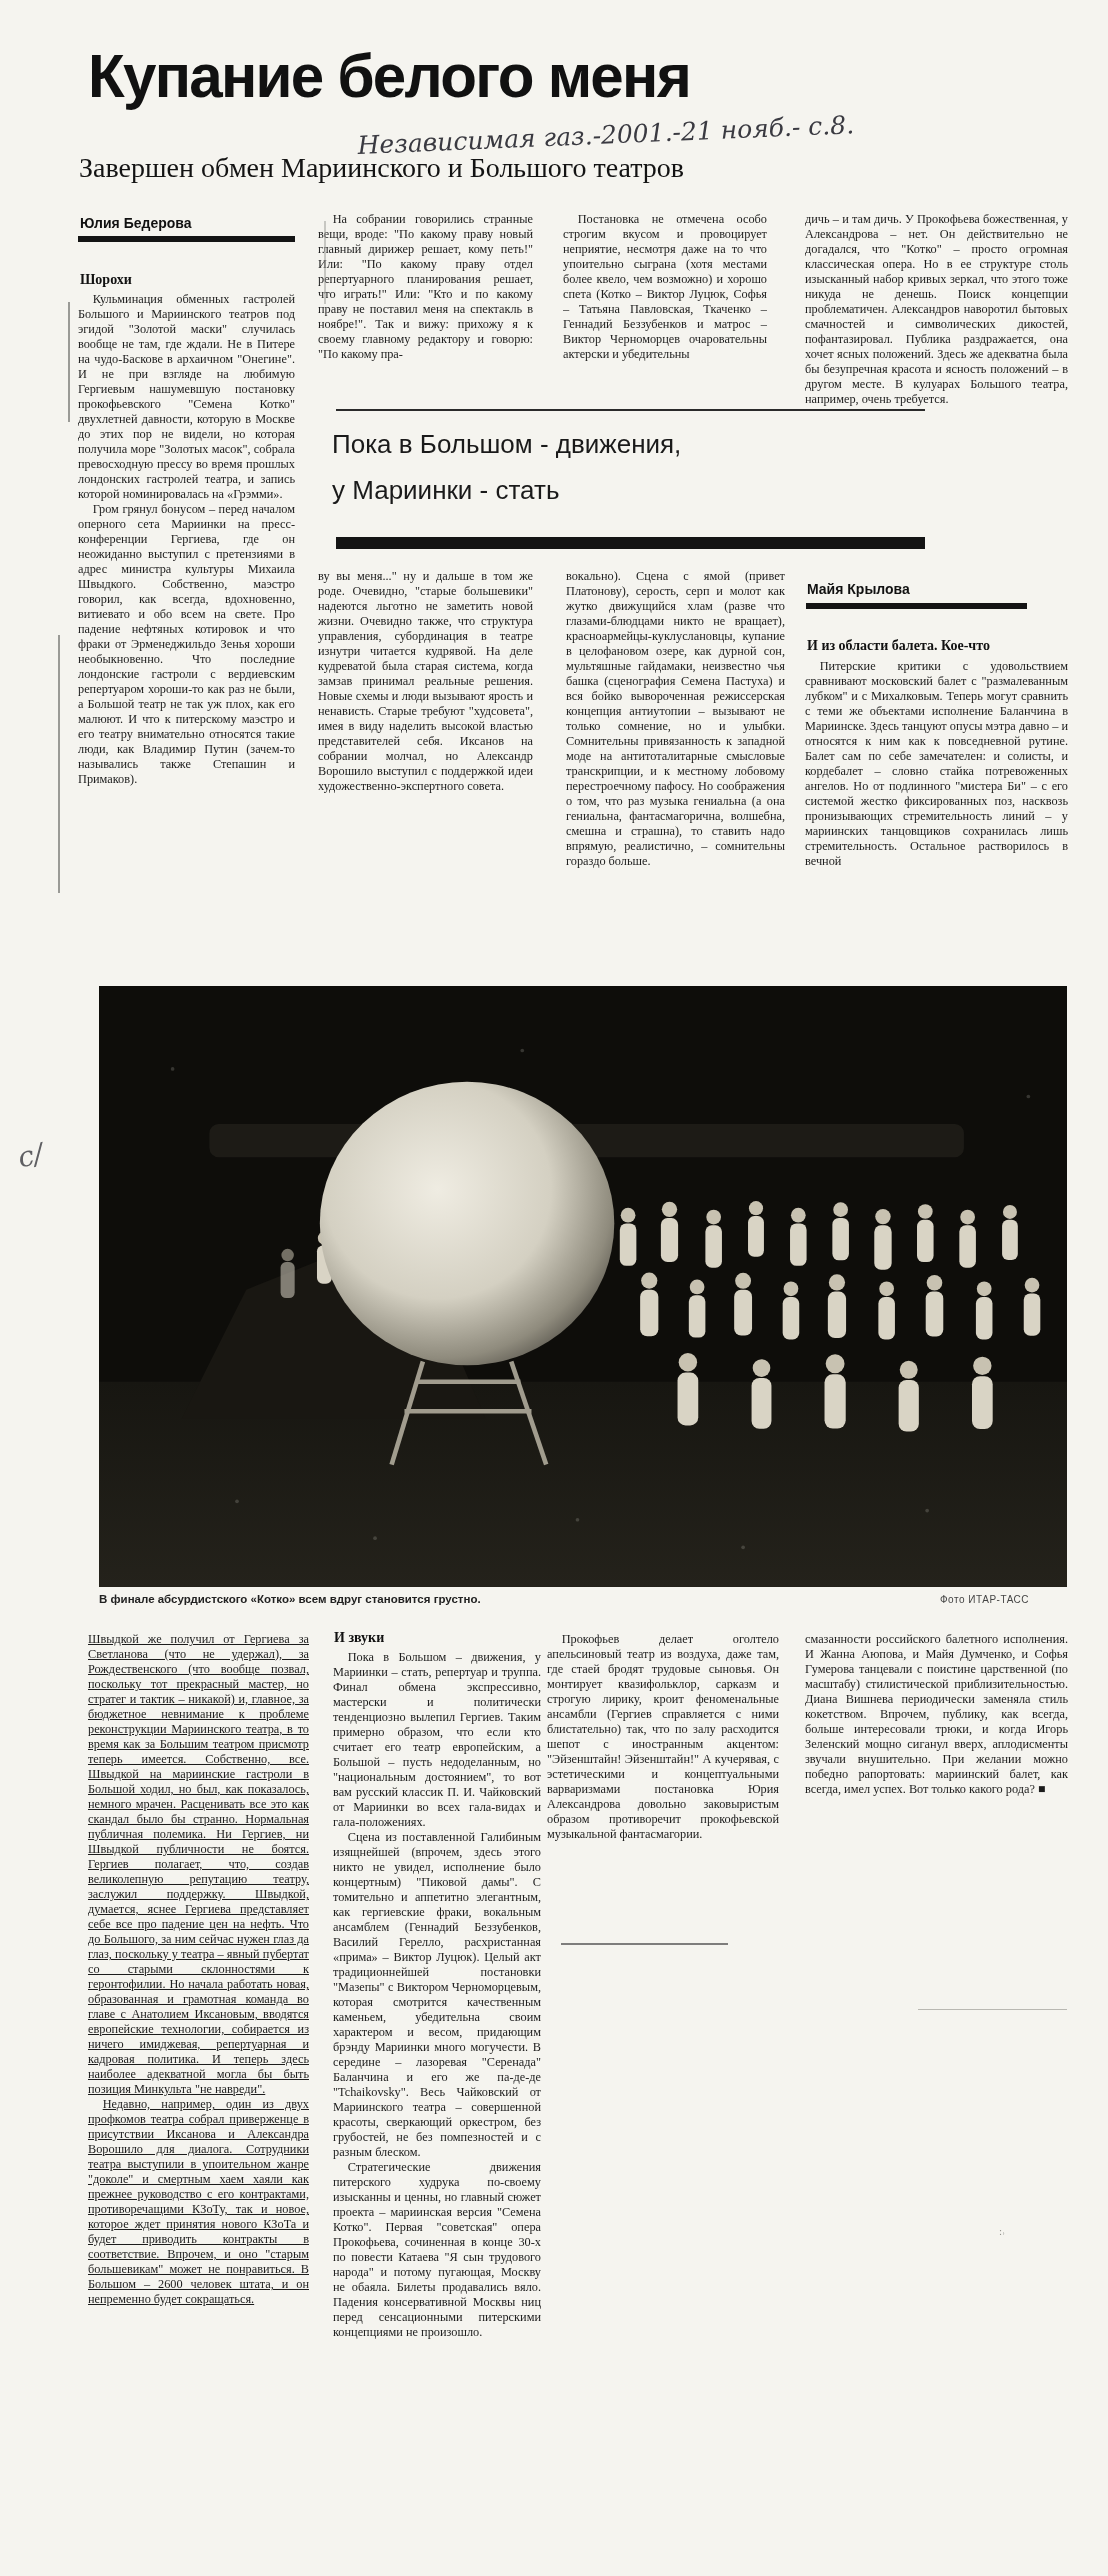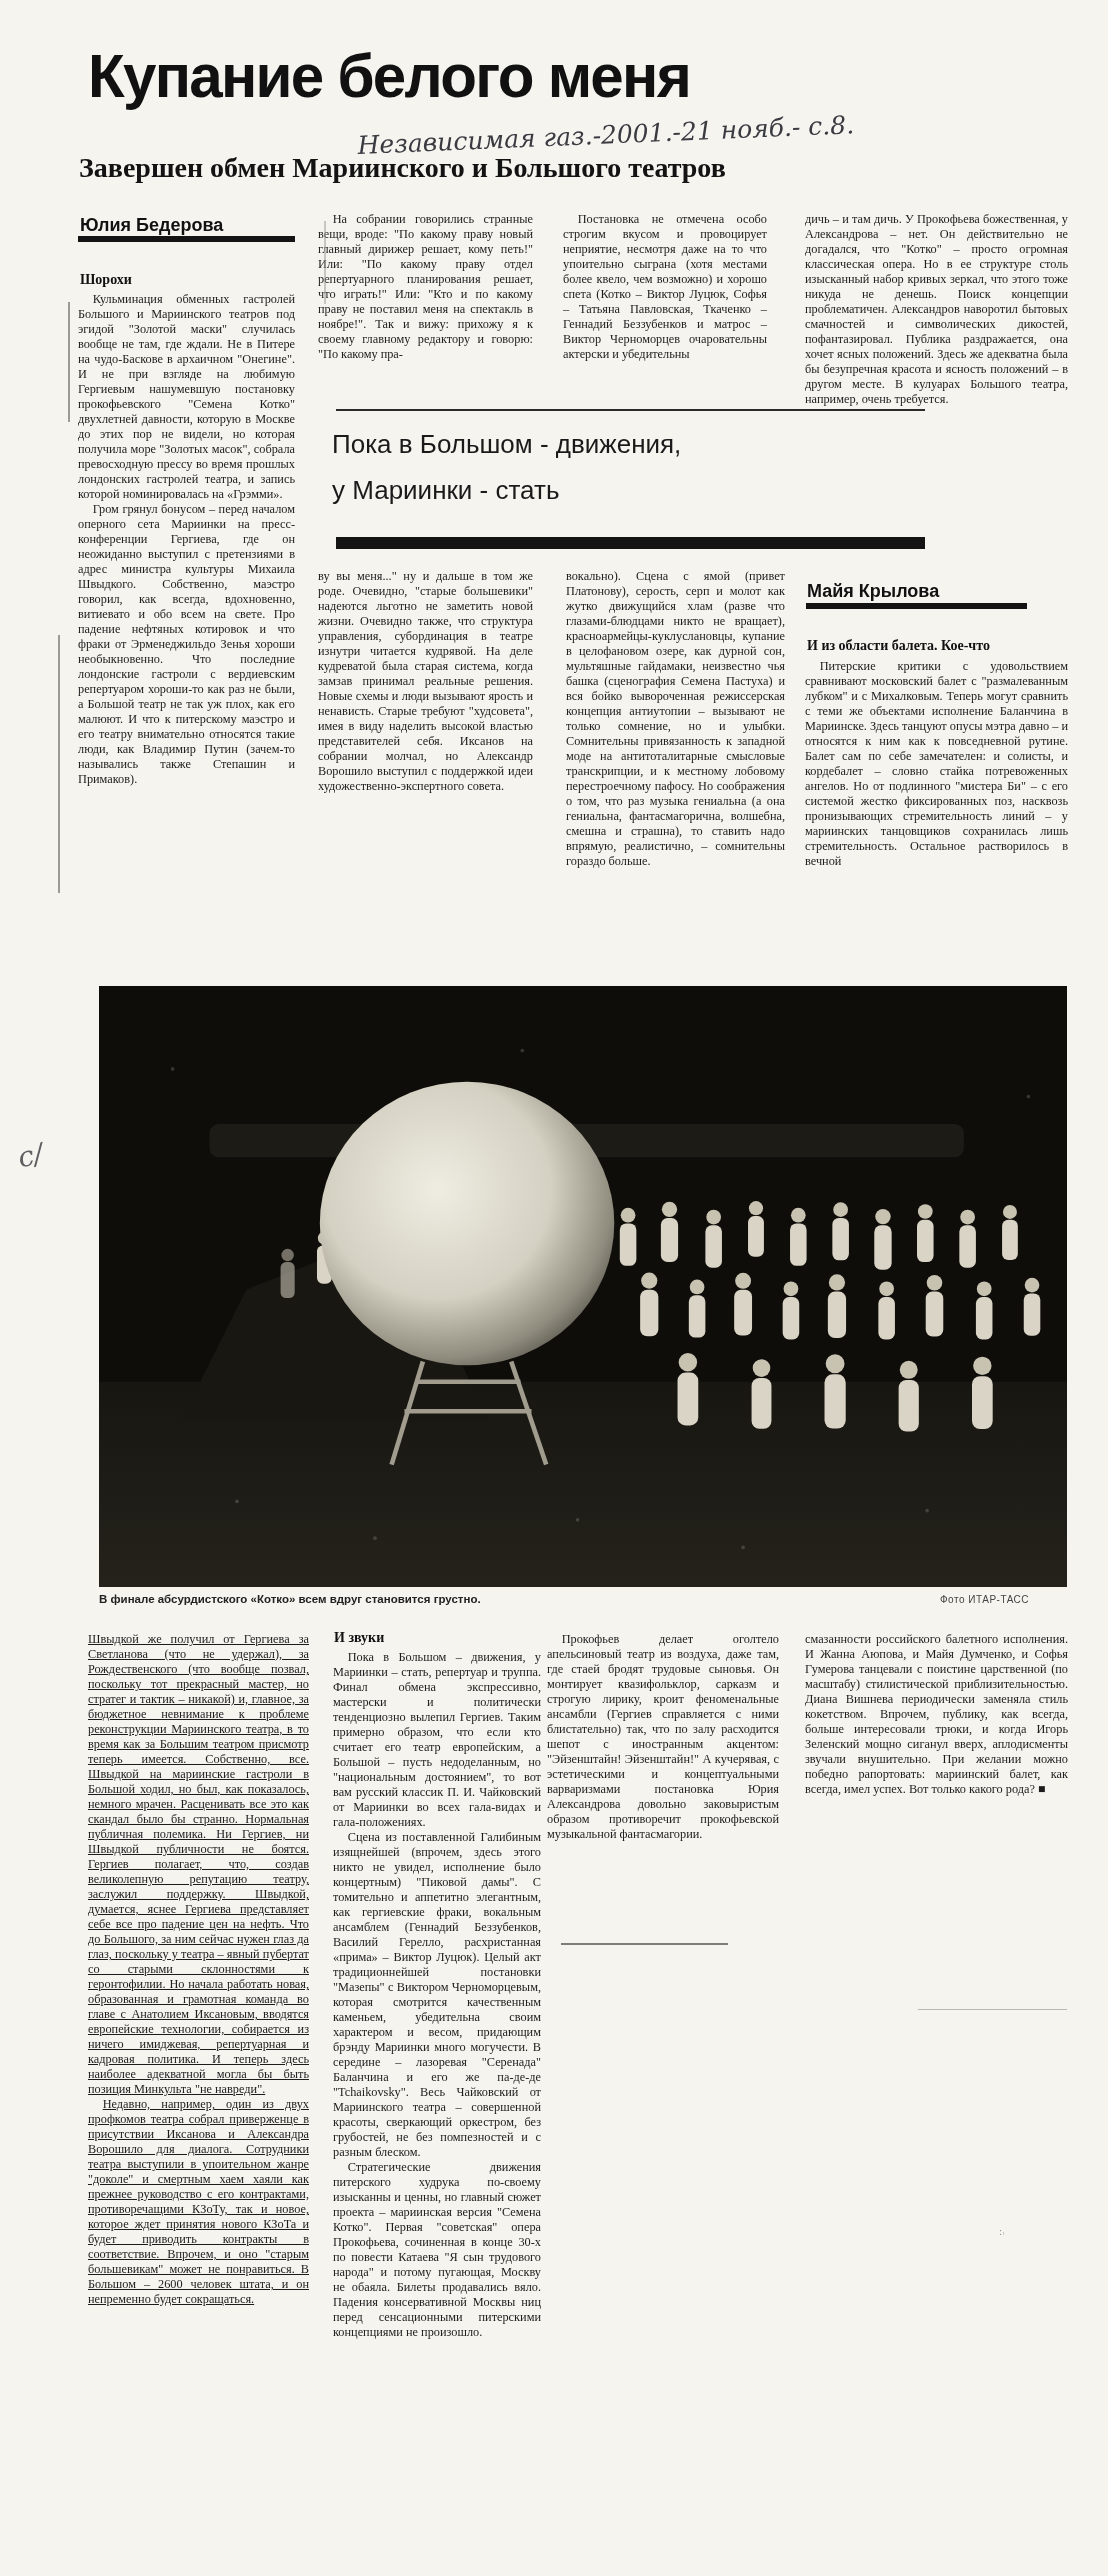--- a/index.html
+++ b/index.html
@@ -4,22 +4,22 @@
 <style>
   html,body{margin:0;padding:0;background:#888;}
   #page{position:relative;width:1109px;height:2576px;background:#f5f4ef;overflow:hidden;
         font-family:"Liberation Serif",serif;color:#1c1c1c;}
   .abs{position:absolute;}
   
   #main-title{left:88px;top:40px;font-family:"Liberation Sans",sans-serif;font-weight:800;
     font-size:62px;letter-spacing:-1.8px;color:#111;transform:scaleX(.97);transform-origin:left top;white-space:nowrap;}
   #handwriting{left:357px;top:131px;font-family:"DejaVu Serif",serif;font-style:italic;
     font-size:25px;color:#2b2b33;transform:rotate(-2.4deg);transform-origin:left top;white-space:nowrap;opacity:.92;}
-  #subtitle{left:79px;top:152px;font-weight:700;font-size:28px;color:#131313;white-space:nowrap;}
-  .byline{font-family:"Liberation Sans",sans-serif;font-weight:700;font-size:18px;color:#111;}
+  #subtitle{left:79px;top:152px;font-weight:400;font-size:28px;color:#131313;white-space:nowrap;}
+  .byline{font-family:"Liberation Sans",sans-serif;font-weight:700;font-size:14px;color:#111;}
   .rule-thick{background:#141414;}
   .rule-thin{background:#2a2a2a;}
   .sec-head{font-family:Liberation Serif, serif;font-weight:700;font-size:14px;color:#111;}
   .col{font-size:12.3px;line-height:15px;text-align:justify;overflow:hidden;}
   .col .para{margin:0;}
   .col .para.ind{text-indent:14.7px;}
   #box-headline{left:332px;top:421px;font-family:"Liberation Sans",sans-serif;font-weight:400;
     font-size:26px;line-height:46px;color:#1a1a1a;letter-spacing:0;}
   #caption{left:99px;top:1593px;font-family:"Liberation Sans",sans-serif;font-weight:700;font-size:11.5px;color:#222;}
   #photo-credit{left:940px;top:1594px;font-family:"Liberation Sans",sans-serif;font-size:10px;color:#444;letter-spacing:0.5px;}

